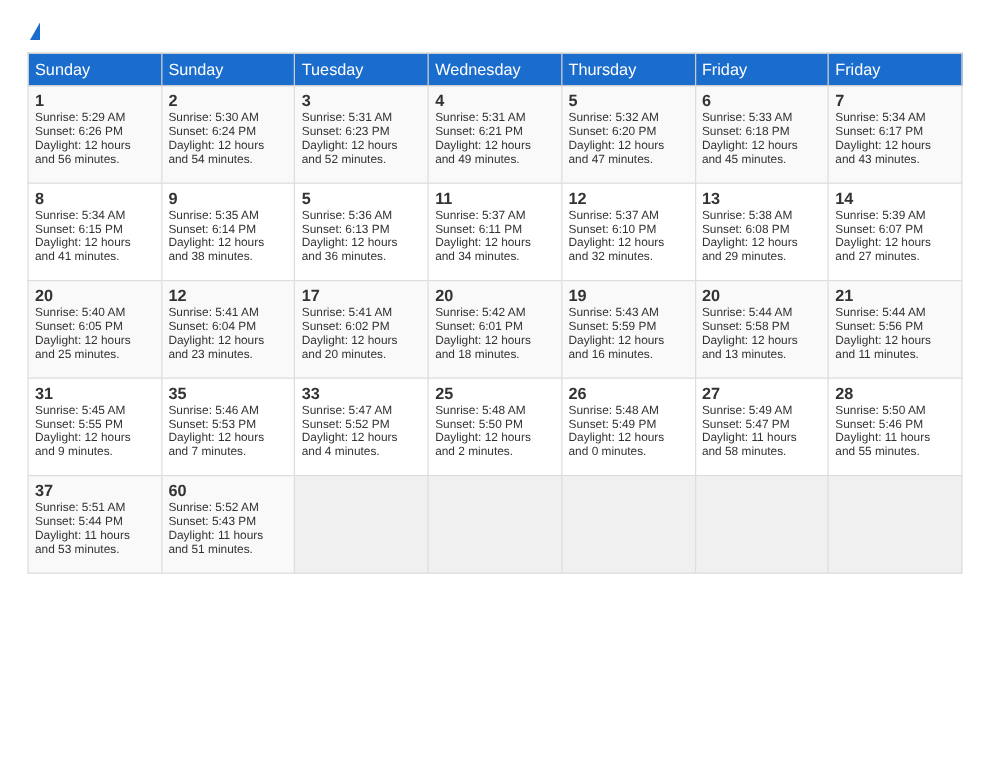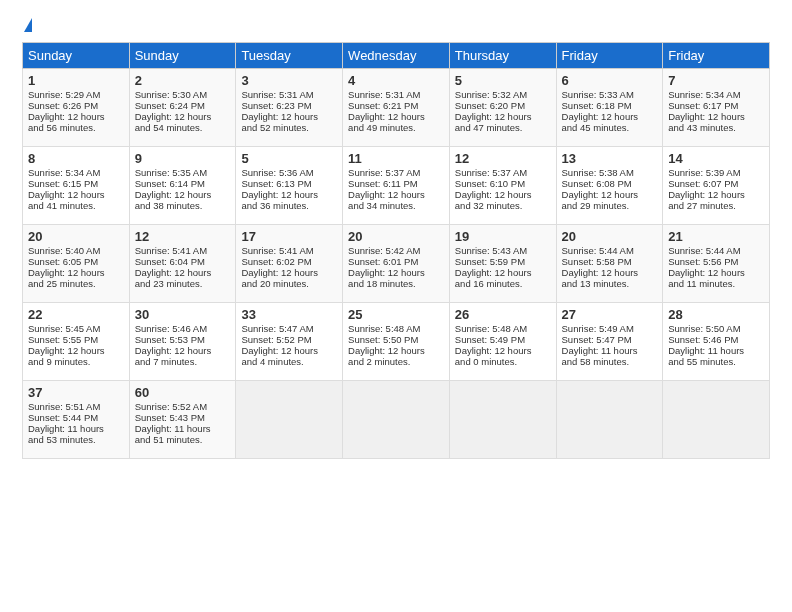--- a/index.html
+++ b/index.html
@@ -152,22 +152,22 @@
         <tr>
           <td><span class="day-num">20</span>Sunrise: 5:40 AM<br>Sunset: 6:05 PM<br>Daylight: 12 hours<br>and 25 minutes.</td>
           <td><span class="day-num">12</span>Sunrise: 5:41 AM<br>Sunset: 6:04 PM<br>Daylight: 12 hours<br>and 23 minutes.</td>
           <td><span class="day-num">17</span>Sunrise: 5:41 AM<br>Sunset: 6:02 PM<br>Daylight: 12 hours<br>and 20 minutes.</td>
           <td><span class="day-num">20</span>Sunrise: 5:42 AM<br>Sunset: 6:01 PM<br>Daylight: 12 hours<br>and 18 minutes.</td>
           <td><span class="day-num">19</span>Sunrise: 5:43 AM<br>Sunset: 5:59 PM<br>Daylight: 12 hours<br>and 16 minutes.</td>
           <td><span class="day-num">20</span>Sunrise: 5:44 AM<br>Sunset: 5:58 PM<br>Daylight: 12 hours<br>and 13 minutes.</td>
           <td><span class="day-num">21</span>Sunrise: 5:44 AM<br>Sunset: 5:56 PM<br>Daylight: 12 hours<br>and 11 minutes.</td>
         </tr>
         <tr>
-          <td><span class="day-num">22</span>Sunrise: 5:45 AM<br>Sunset: 5:55 PM<br>Daylight: 12 hours<br>and 9 minutes.</td>
-          <td><span class="day-num">30</span>Sunrise: 5:46 AM<br>Sunset: 5:53 PM<br>Daylight: 12 hours<br>and 7 minutes.</td>
+          <td><span class="day-num">31</span>Sunrise: 5:45 AM<br>Sunset: 5:55 PM<br>Daylight: 12 hours<br>and 9 minutes.</td>
+          <td><span class="day-num">35</span>Sunrise: 5:46 AM<br>Sunset: 5:53 PM<br>Daylight: 12 hours<br>and 7 minutes.</td>
           <td><span class="day-num">33</span>Sunrise: 5:47 AM<br>Sunset: 5:52 PM<br>Daylight: 12 hours<br>and 4 minutes.</td>
           <td><span class="day-num">25</span>Sunrise: 5:48 AM<br>Sunset: 5:50 PM<br>Daylight: 12 hours<br>and 2 minutes.</td>
           <td><span class="day-num">26</span>Sunrise: 5:48 AM<br>Sunset: 5:49 PM<br>Daylight: 12 hours<br>and 0 minutes.</td>
           <td><span class="day-num">27</span>Sunrise: 5:49 AM<br>Sunset: 5:47 PM<br>Daylight: 11 hours<br>and 58 minutes.</td>
           <td><span class="day-num">28</span>Sunrise: 5:50 AM<br>Sunset: 5:46 PM<br>Daylight: 11 hours<br>and 55 minutes.</td>
         </tr>
         <tr>
           <td><span class="day-num">37</span>Sunrise: 5:51 AM<br>Sunset: 5:44 PM<br>Daylight: 11 hours<br>and 53 minutes.</td>
           <td><span class="day-num">60</span>Sunrise: 5:52 AM<br>Sunset: 5:43 PM<br>Daylight: 11 hours<br>and 51 minutes.</td>
           <td class="cell-empty"></td>

